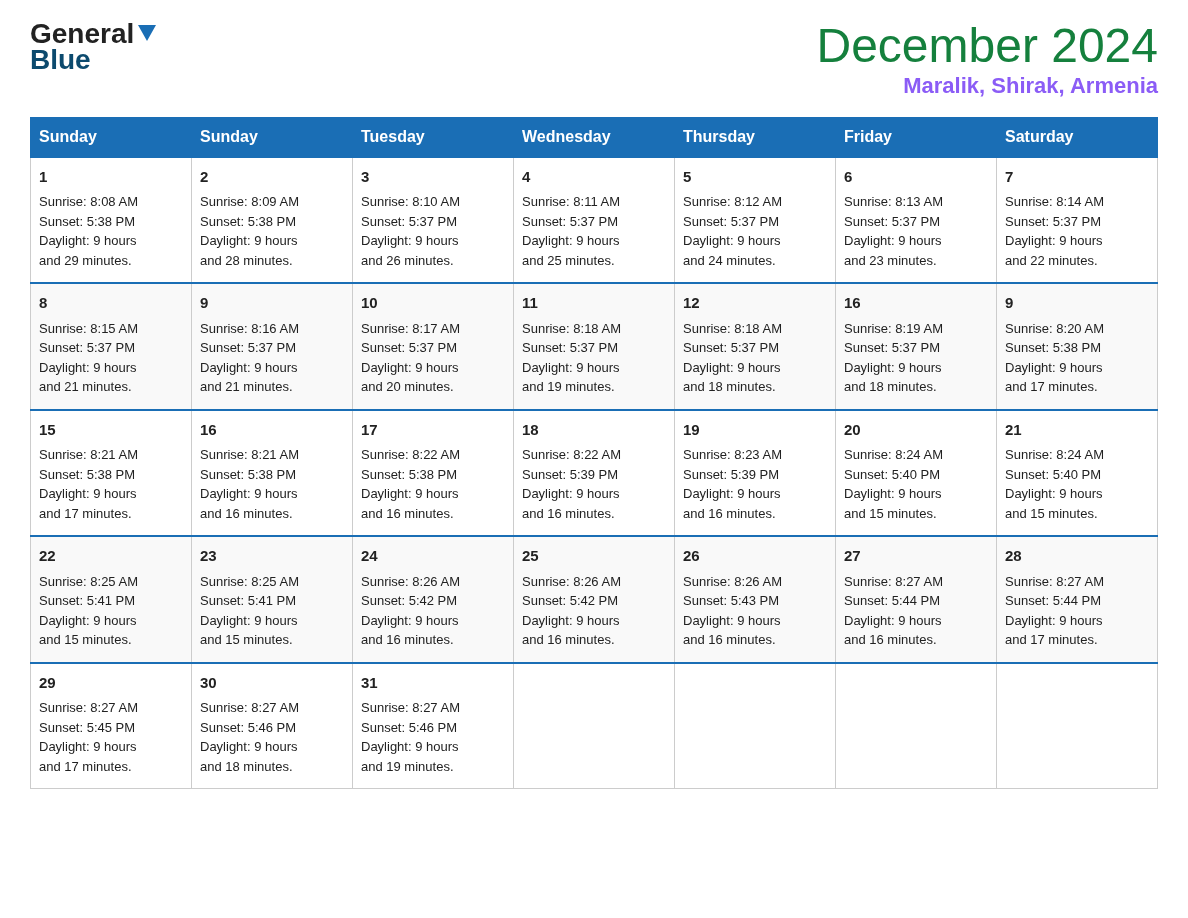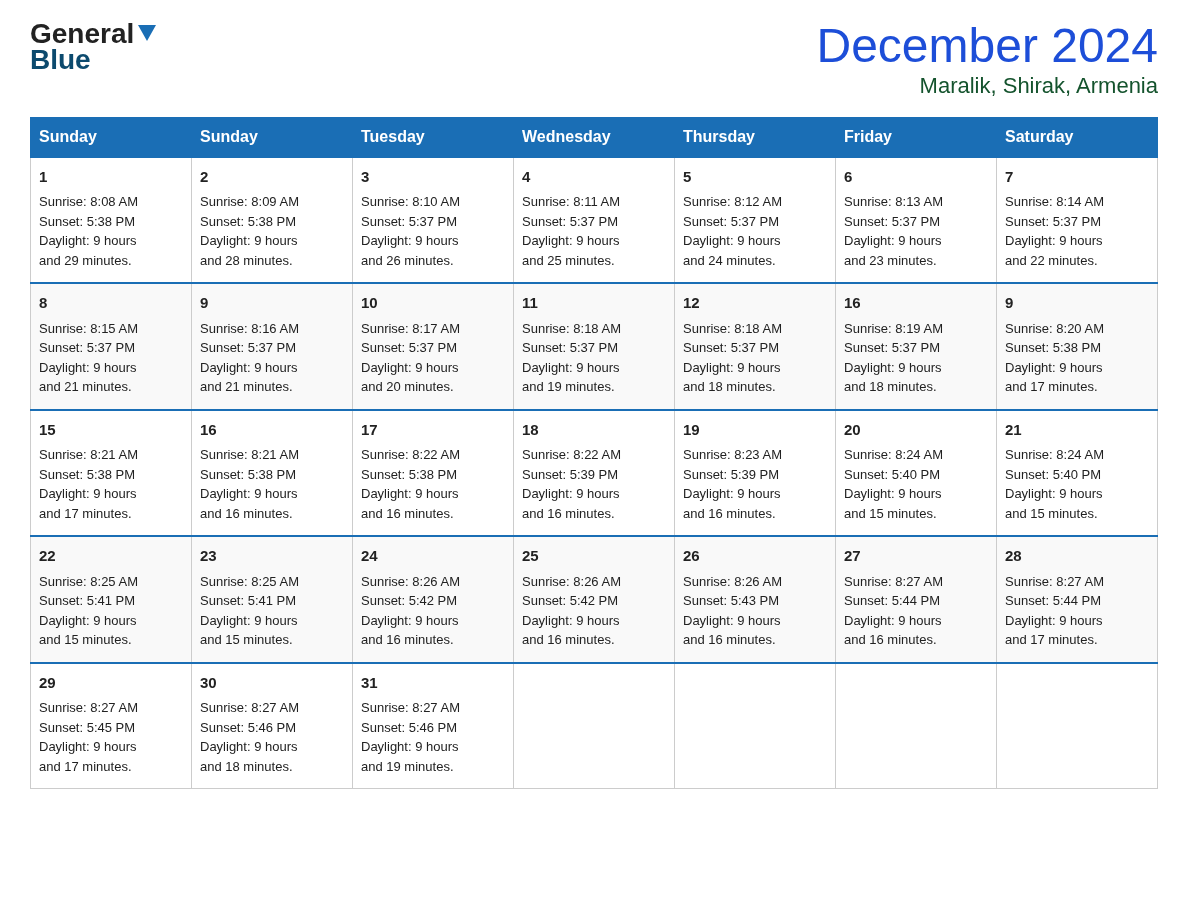--- a/index.html
+++ b/index.html
@@ -33,27 +33,27 @@
       font-weight: bold;
       color: #0c4a6e;
       margin-top: -4px;
     }
     .title-block {
       text-align: right;
     }
     .title-block h1 {
       font-size: 48px;
       font-weight: normal;
-      color: #1d4ed8;
+      color: #15803d;
       line-height: 1.1;
     }
     .title-block h2 {
       font-size: 22px;
-      font-weight: normal;
-      color: #14532d;
+      font-weight: bold;
+      color: #8b5cf6;
     }
     table {
       width: 100%;
       border-collapse: collapse;
       table-layout: fixed;
     }
     thead tr th {
       background: #1a6eb5;
       color: #fff;
       font-size: 16px;

